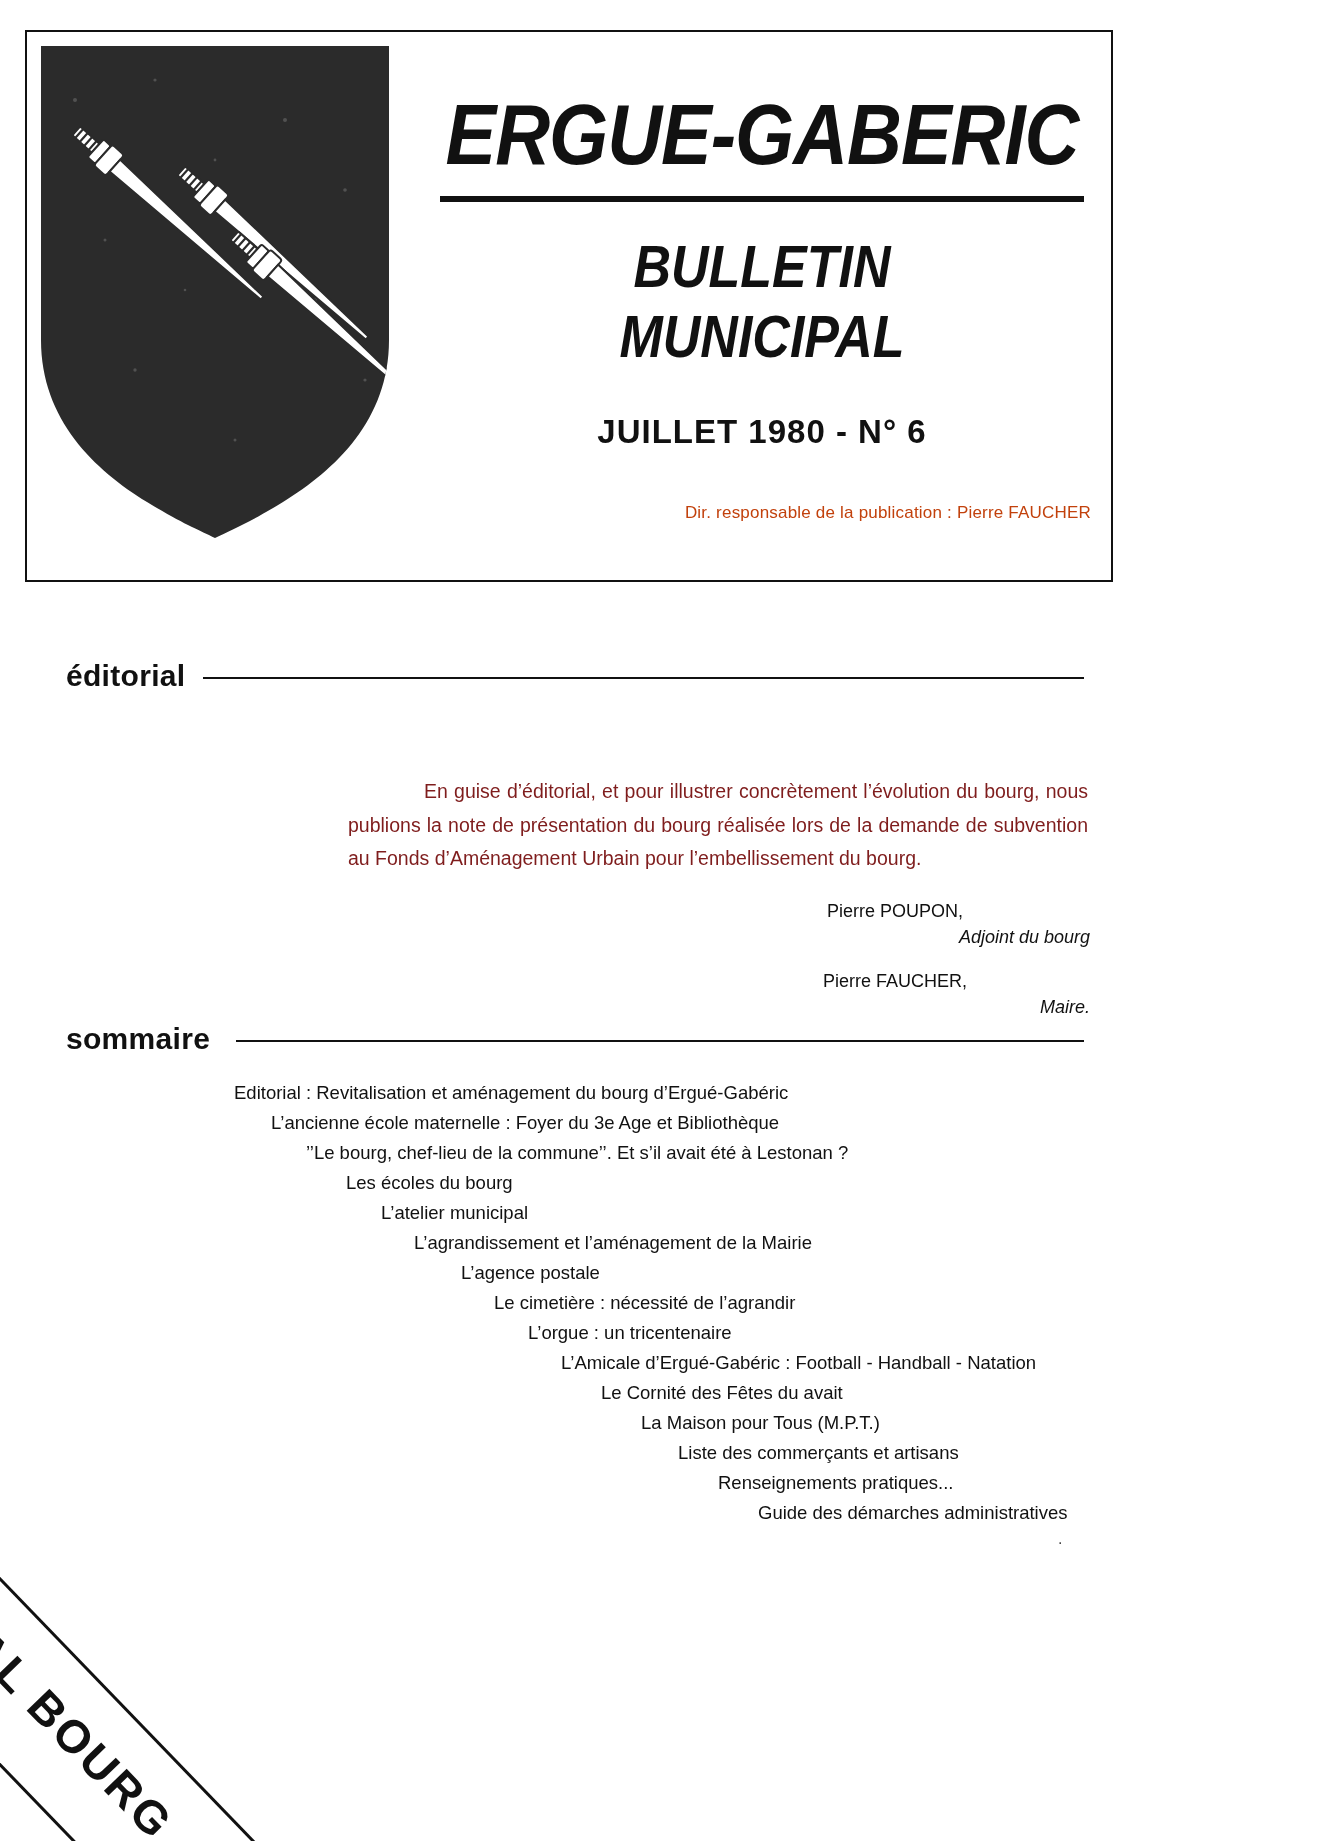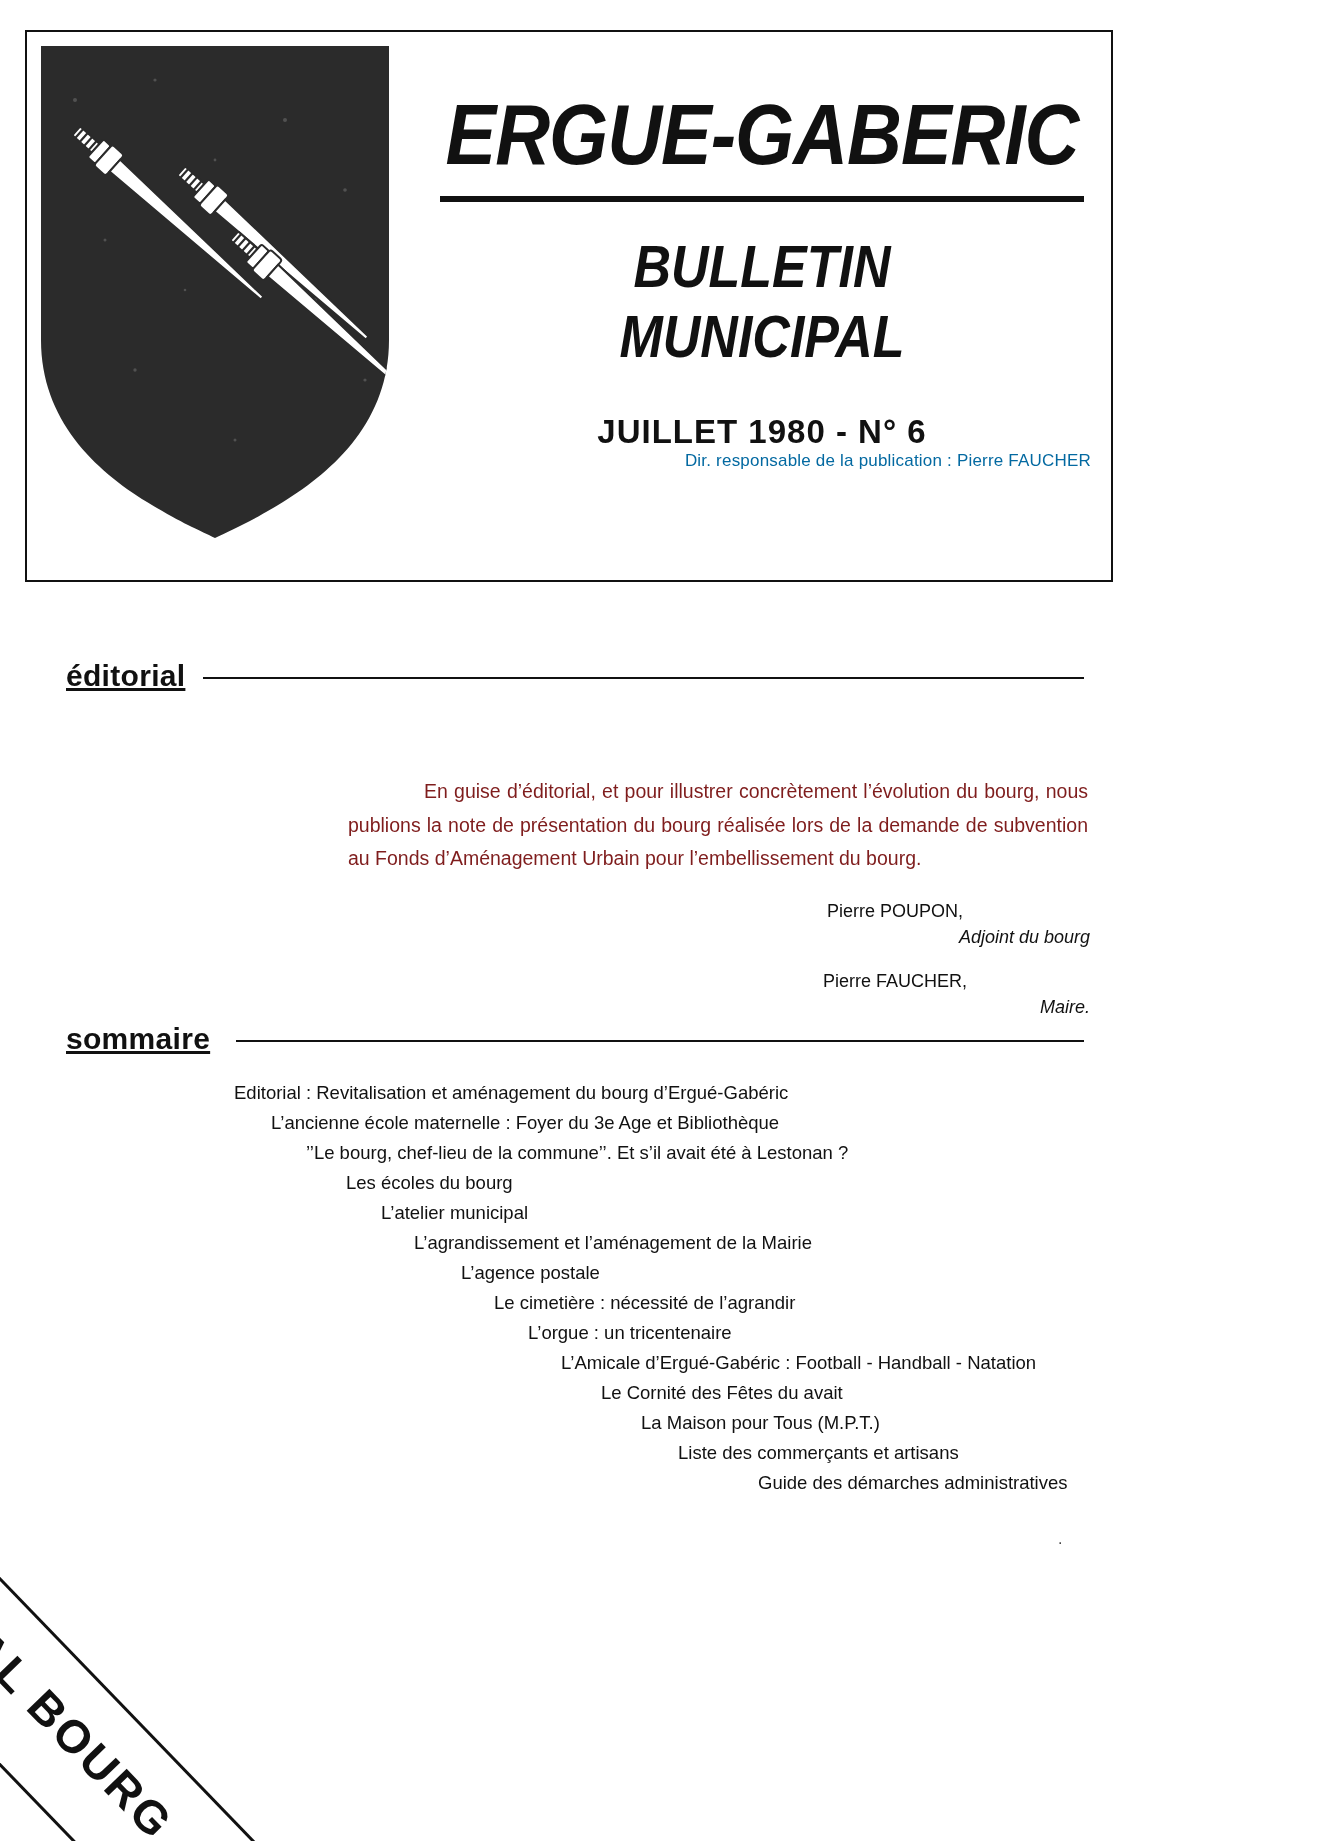--- a/index.html
+++ b/index.html
@@ -86,33 +86,33 @@
     text-align: center;
     font-size: 33px;
     font-weight: bold;
     margin-top: 58px;
     letter-spacing: 1px;
   }
 
   .director-line {
     text-align: right;
     font-size: 17px;
+    margin-top: 52px;
     padding-right: 6px;
     letter-spacing: 0.2px;
-    color: #0369a1;
+    color: #c2410c;
   }
 
   
   .section-head {
     position: absolute;
     left: 66px;
     width: 1018px;
     display: flex;
     align-items: flex-end;
-    text-decoration: underline;
   }
   .section-head .label {
     font-size: 30px;
     font-weight: bold;
     letter-spacing: 0.3px;
     white-space: nowrap;
     padding-right: 18px;
     transform: translateY(4px);
   }
   .section-head .rule {
@@ -333,20 +333,21 @@
     <div class="row"><span class="txt" style="margin-left: 280px;">Les écoles du bourg</span></div>
     <div class="row"><span class="txt" style="margin-left: 315px;">L’atelier municipal</span></div>
     <div class="row"><span class="txt" style="margin-left: 348px;">L’agrandissement et l’aménagement de la Mairie</span></div>
     <div class="row"><span class="txt" style="margin-left: 395px;">L’agence postale</span></div>
     <div class="row"><span class="txt" style="margin-left: 428px;">Le cimetière : nécessité de l’agrandir</span></div>
     <div class="row"><span class="txt" style="margin-left: 462px;">L’orgue : un tricentenaire</span></div>
     <div class="row"><span class="txt" style="margin-left: 495px;">L’Amicale d’Ergué-Gabéric : Football - Handball - Natation</span></div>
     <div class="row"><span class="txt" style="margin-left: 535px;">Le Cornité des Fêtes du avait</span></div>
     <div class="row"><span class="txt" style="margin-left: 575px;">La Maison pour Tous (M.P.T.)</span></div>
     <div class="row"><span class="txt" style="margin-left: 612px;">Liste des commerçants et artisans</span></div>
+    <div class="row"><span class="txt" style="margin-left: 652px;">Renseignements pratiques...</span></div>
     <div class="row"><span class="txt" style="margin-left: 692px;">Guide des démarches administratives</span></div>
   </div>
 
 <div class="banner">
   <div class="band">
     <div class="text">SPÉCIAL BOURG</div>
   </div>
 </div>
 
 <div class="page-dot">.</div>

